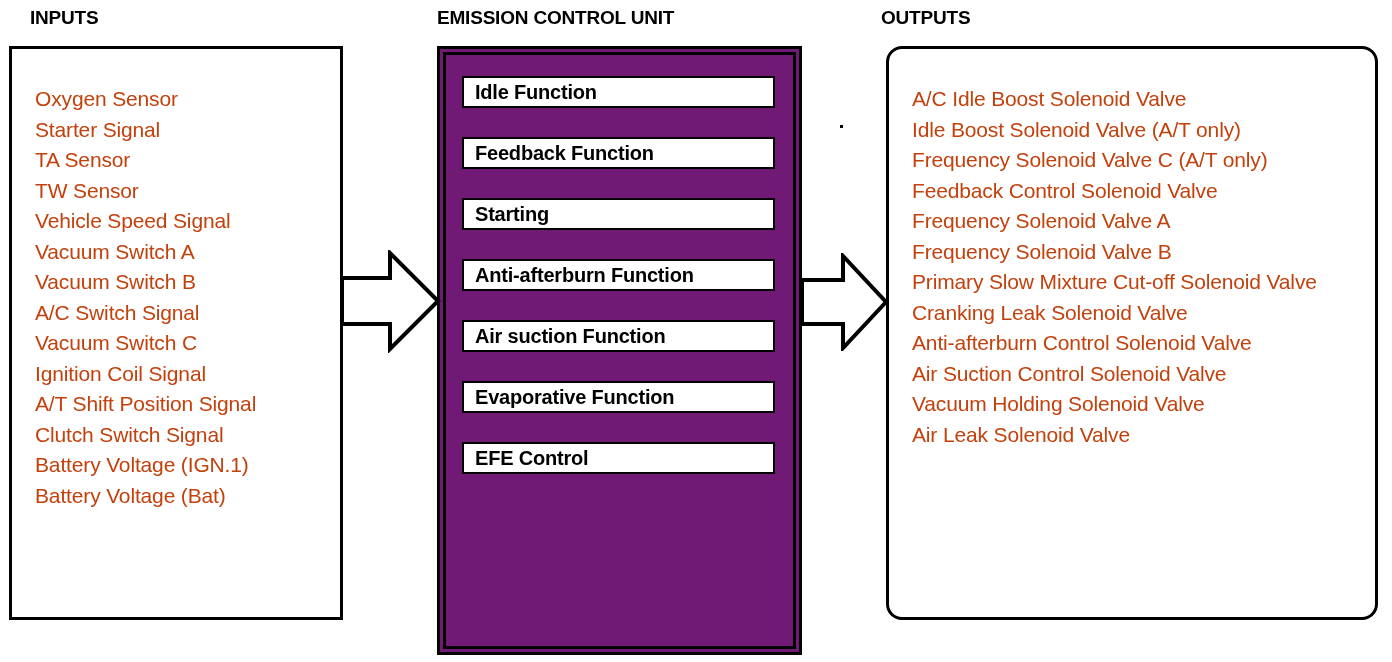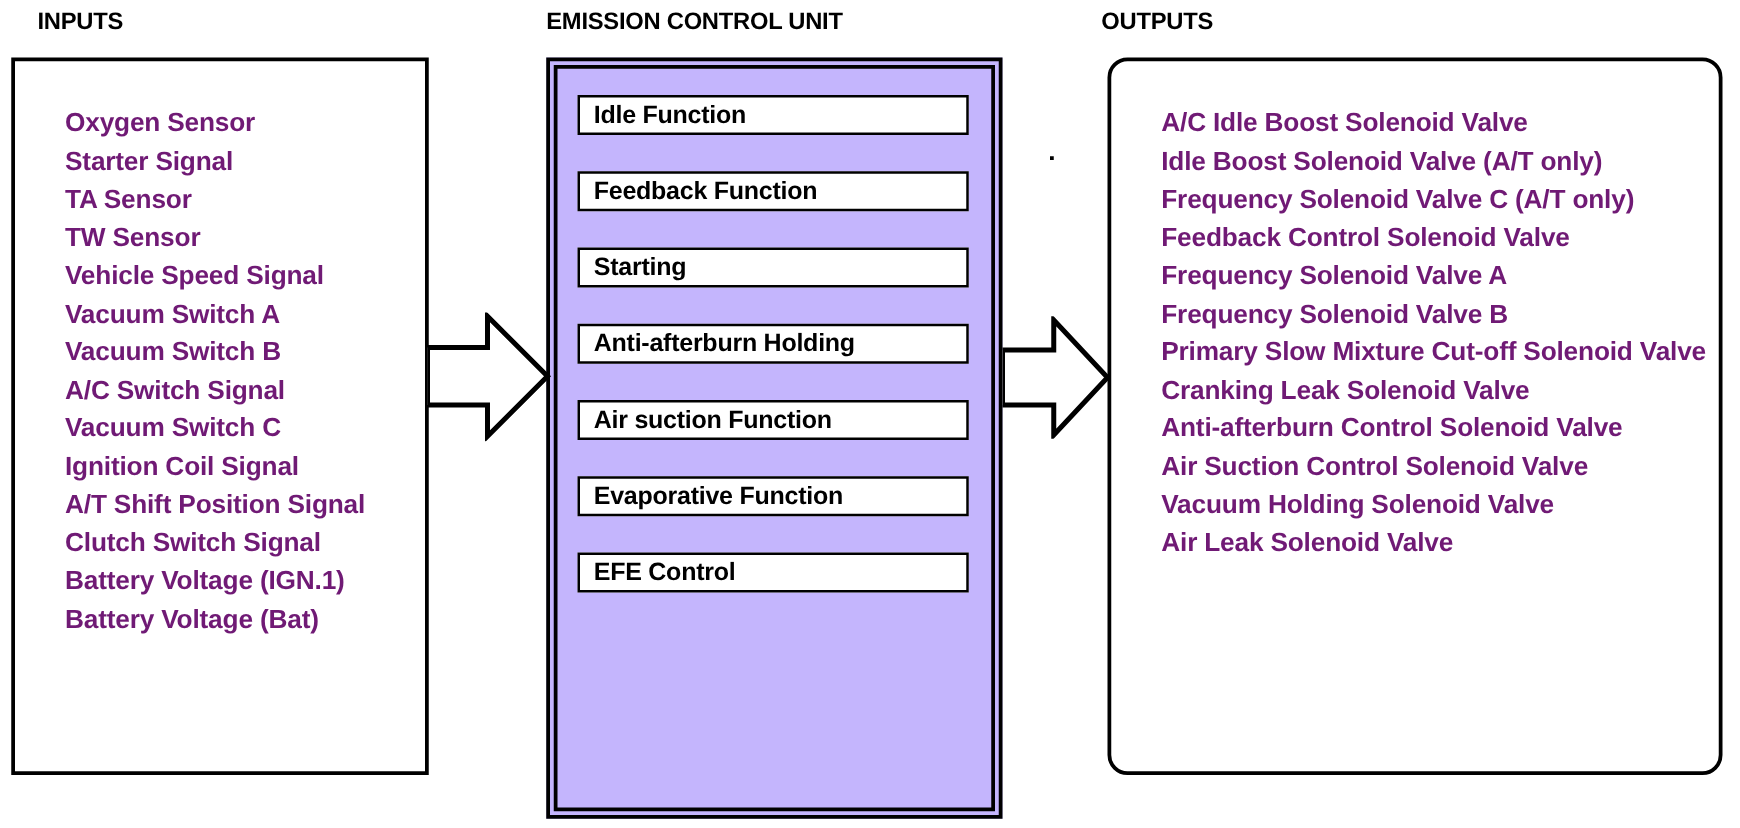--- a/index.html
+++ b/index.html
@@ -50,40 +50,39 @@
   }
 
   .item-list {
     position: absolute;
     left: 23px;
     top: 35px;
     right: 8px;
   }
   .list-item {
     font-size: 21px;
-    font-weight: 700;
+    font-weight: 400;
     line-height: 30.5px;
     letter-spacing: -0.15px;
     white-space: nowrap;
-    color: #701a75;
-    margin-left: 17px;
+    color: #c2410c;
   }
   .list-item.wrap {
     white-space: normal;
   }
 
   
   #ecu-panel {
     left: 437px;
     top: 46px;
     width: 365px;
     height: 609px;
     border: 3px solid #000;
     box-sizing: border-box;
-    background: #c4b5fd;
+    background: #701a75;
     position: absolute;
   }
   #ecu-inner-frame {
     position: absolute;
     left: 3px;
     top: 3px;
     right: 3px;
     bottom: 3px;
     border: 3px solid #000;
     box-sizing: border-box;
@@ -166,21 +165,21 @@
       <div class="function-box">
         <span class="function-label">Idle Function</span>
       </div>
       <div class="function-box">
         <span class="function-label">Feedback Function</span>
       </div>
       <div class="function-box">
         <span class="function-label">Starting</span>
       </div>
       <div class="function-box">
-        <span class="function-label">Anti-afterburn Holding</span>
+        <span class="function-label">Anti-afterburn Function</span>
       </div>
       <div class="function-box">
         <span class="function-label">Air suction Function</span>
       </div>
       <div class="function-box">
         <span class="function-label">Evaporative Function</span>
       </div>
       <div class="function-box">
         <span class="function-label">EFE Control</span>
       </div>

